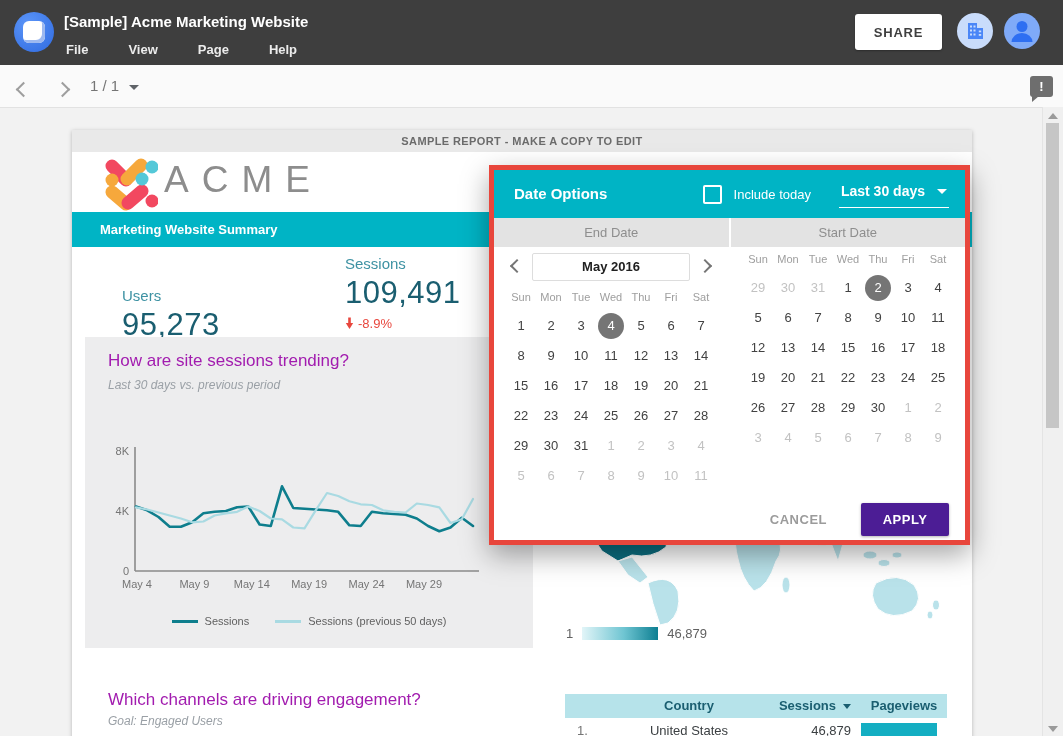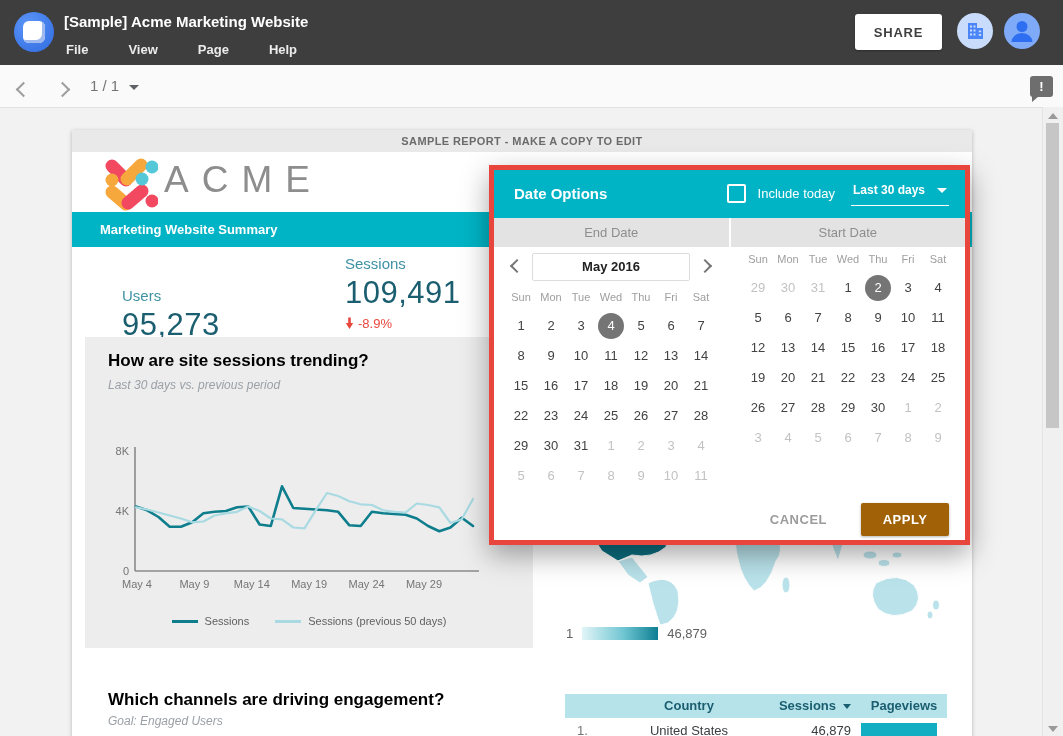--- a/index.html
+++ b/index.html
@@ -55,21 +55,21 @@
   .section-band .lbl{margin-left:28px;line-height:35px;color:#fff;font-size:13px;font-weight:700;}
 
   .metrics{position:absolute;left:0;top:117px;width:100%;height:90px;background:#fff;}
   .metric{position:absolute;top:8px;}
   .metric .m-label{font-size:15px;color:#3e92a3;}
   .metric .m-value{font-size:31px;color:#1a5e70;margin-top:3px;letter-spacing:.5px;}
   .metric .m-delta{font-size:13px;color:#e8473e;margin-top:5px;display:flex;align-items:center;gap:4px;}
   .metric1{left:50px;margin-top:32px;} .metric2{left:273px;}
 
   .gray-panel{position:absolute;left:13px;top:207px;width:448px;height:311px;background:#ededee;}
-  .panel-title{position:absolute;left:23px;top:14px;font-size:17px;font-weight:700;color:#000000;}
+  .panel-title{position:absolute;left:23px;top:14px;font-size:17px;font-weight:400;color:#a21caf;}
   .panel-sub{position:absolute;left:23px;top:41px;font-size:12px;font-style:italic;color:#9aa0a6;}
   #trend-svg{position:absolute;left:20px;top:102px;}
   .trend-legend{position:absolute;left:0px;top:278px;width:448px;display:flex;justify-content:center;gap:26px;
     font-size:11px;color:#616161;}
   .trend-legend .item{display:flex;align-items:center;gap:7px;}
   .trend-legend .swatch{width:26px;height:3px;}
 
   .channels{position:absolute;left:36px;top:560px;}
   .channels .panel-title,.channels .panel-sub{position:static;display:block;}
   .channels .panel-sub{margin-top:4px;}
@@ -93,22 +93,22 @@
   .gt-row2{height:6px;background:#d9eef3;}
 
   
   .dialog{position:absolute;left:489px;top:165px;width:481px;height:380px;border:5px solid #e8463c;
     box-sizing:border-box;background:#fff;z-index:20;box-shadow:0 10px 26px rgba(0,0,0,.35);}
   .dlg-header{position:relative;height:48px;background:#00b4c5;padding-left:36px;}
   .dlg-title{position:absolute;left:20px;top:0;line-height:48px;color:#fff;font-size:15px;font-weight:700;}
   .dlg-right{position:absolute;right:16px;top:11px;display:flex;align-items:center;gap:12px;}
   .checkbox{width:15px;height:15px;border:2px solid #fff;border-radius:2px;background:transparent;}
   .inc-label{color:#fff;font-size:13px;}
-  .range-select{display:flex;align-items:center;gap:10px;color:#fff;font-size:12px;font-weight:700;
-    border-bottom:1px solid #fff;padding:2px 2px 8px 2px;margin-left:4px;cursor:pointer;}
+  .range-select{display:flex;align-items:center;gap:10px;color:#fff;font-size:14px;font-weight:700;
+    border-bottom:1px solid #fff;padding:2px 2px 8px 2px;margin-left:16px;cursor:pointer;}
   .range-select .caret-down{border-top-color:#fff;margin-left:2px;}
   .dlg-tabs{display:flex;height:29px;background:#fff;}
   .dlg-tab{flex:1;background:#e3e3e3;color:#8e8e8e;font-size:13px;text-align:center;line-height:29px;cursor:pointer;}
   .dlg-tab:first-child{margin-right:2px;}
   .dlg-body{position:relative;height:252px;background:#fff;}
   .calendar{position:absolute;top:6px;width:210px;}
   .cal-1{left:12px;} .cal-2{left:249px;}
   .cal-nav{position:relative;height:30px;margin-bottom:8px;}
   .cal-chev{position:absolute;top:8px;width:8px;height:8px;border-right:2px solid #757575;border-bottom:2px solid #757575;cursor:pointer;}
   .cal-chev.prev{left:6px;transform:rotate(135deg);}
@@ -117,21 +117,21 @@
     background:#fff;text-align:center;line-height:26px;font-size:13px;font-weight:700;color:#212121;cursor:pointer;}
   .cal-days{display:grid;grid-template-columns:repeat(7,30px);height:16px;font-size:11px;color:#9e9e9e;}
   .cal-days span{text-align:center;}
   .cal-grid{display:grid;grid-template-columns:repeat(7,30px);grid-auto-rows:30px;font-size:13px;color:#424242;margin-top:4px;}
   .cal-cell{display:flex;align-items:center;justify-content:center;cursor:pointer;}
   .cal-cell span{display:block;width:26px;height:26px;line-height:26px;text-align:center;border-radius:50%;}
   .cal-cell.muted{color:#c2c2c2;}
   .cal-cell.selected span{background:#757575;color:#fff;}
   .dlg-footer{display:flex;justify-content:flex-end;align-items:center;gap:28px;height:41px;padding-right:16px;background:#fff;}
   .cancel-btn{background:none;border:none;font-family:inherit;font-size:13px;font-weight:700;color:#9b9b9b;letter-spacing:.5px;}
-  .apply-btn{width:88px;height:33px;background:#a16207;border:none;border-radius:2px;color:#fff;font-family:inherit;
+  .apply-btn{width:88px;height:33px;background:#4c1d95;border:none;border-radius:2px;color:#fff;font-family:inherit;
     font-size:13px;font-weight:700;letter-spacing:.5px;box-shadow:0 1px 3px rgba(0,0,0,.3);}
 </style>
 </head>
 <body>
 
 <div id="app">
 
   <div class="topbar">
     <div class="app-logo">
         <div class="sheet"></div>

